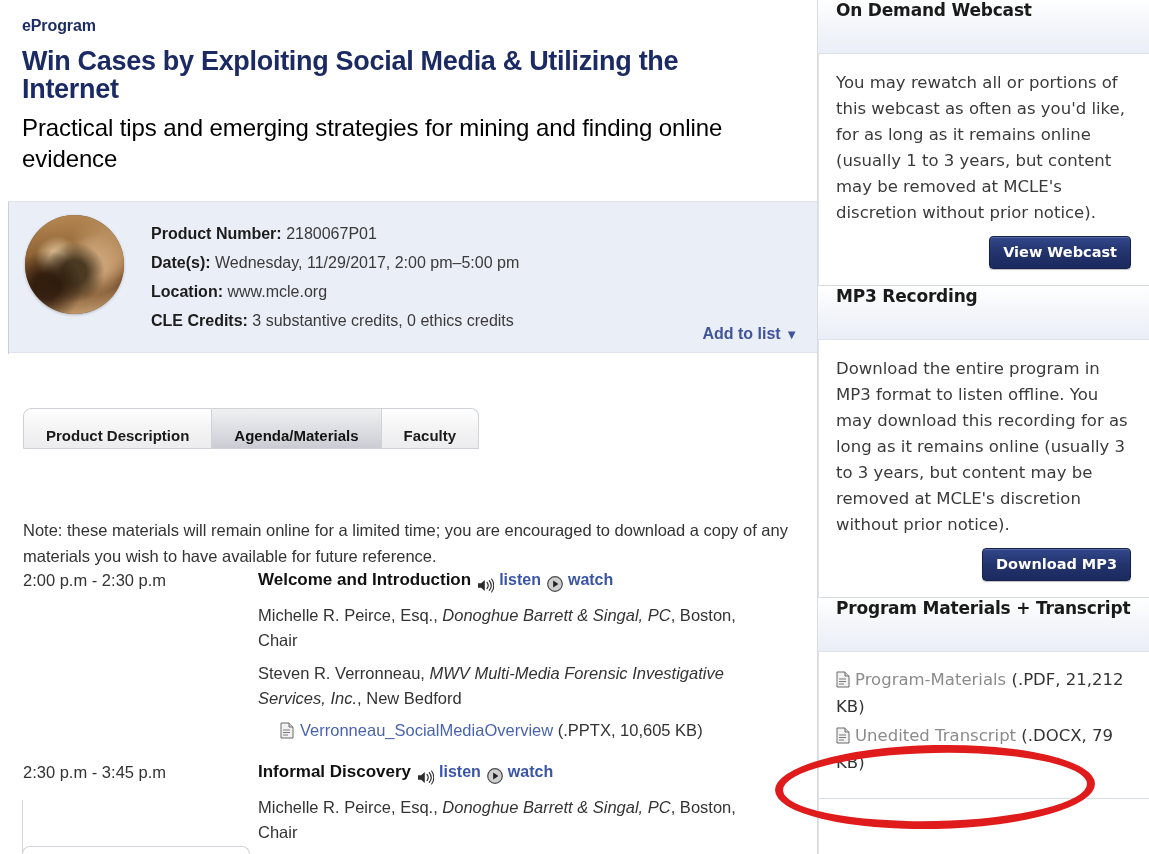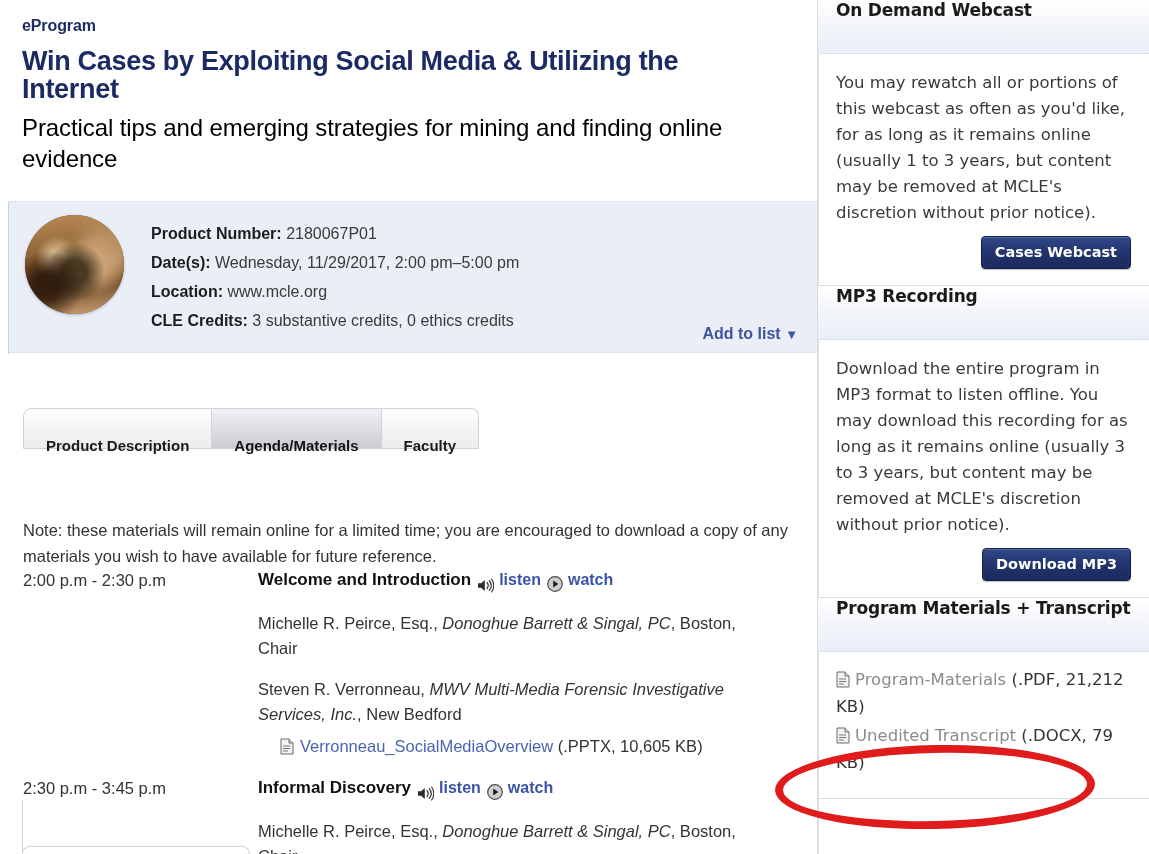--- a/index.html
+++ b/index.html
@@ -83,21 +83,21 @@
   }
   .addtolist .caret { font-size:13px; }
 
   
   .tabs {
     position:absolute; left:23px; top:408px;
     display:flex; align-items:flex-end;
   }
   .tab {
     height:41px; line-height:41px;
-    padding:16px 22px;
+    padding:6px 22px;
     font-size:15px; font-weight:bold; color:#1b1b1b;
     background:linear-gradient(#ffffff 0%, #f3f3f4 55%, #ececee 100%);
     border:1px solid #cfd2d6;
     border-bottom:1px solid #cfd2d6;
     text-align:center; cursor:pointer;
     position:relative;
   }
   .tab:not(:first-child){ border-left:none; }
   .tab.first { border-top-left-radius:8px; }
   .tab.last  { border-top-right-radius:8px; }
@@ -130,21 +130,21 @@
     flex-wrap:wrap;
   }
   .media-link {
     font-size:16px; font-weight:bold; color:#3a55a8; cursor:pointer;
     display:inline-flex; align-items:center; gap:5px;justify-content:space-between;
   }
   .media-link .lnk-txt{ text-decoration:none; }
   .speaker-ico { display:inline-block; width:17px; height:15px; position:relative; }
   .play-ico { display:inline-block; width:16px; height:16px; }
   .ag-person {
-    font-size:16.5px; line-height:25px; color:#333; margin-top:16px;
+    font-size:16.5px; line-height:25px; color:#333; margin-top:8px;
     max-width:520px;
   }
   .ag-person i { font-style:italic; }
   .ag-file {
     font-size:16.5px; line-height:25px; margin-top:7px; padding-left:22px;
     display:flex; align-items:flex-start; gap:6px;
   }
   .ag-file a { color:#4a63b0; text-decoration:none; cursor:pointer; }
   .ag-file .size { color:#333; }
   .doc-ico { display:inline-block; width:14px; height:17px; flex:0 0 14px; margin-top:3px; }
@@ -360,21 +360,21 @@
   <div class="sidebar">
     <div class="left-edge-rule"></div>
 
     <div class="panel">
       <div class="panel-head">
         <span class="panel-title">On Demand Webcast</span>
       </div>
       <div class="panel-body">
         <div class="panel-text">You may rewatch all or portions of this webcast as often as you'd like, for as long as it remains online (usually 1 to 3 years, but content may be removed at MCLE's discretion without prior notice).</div>
         <div class="btn-row">
-          <span class="btn">Cases Webcast</span>
+          <span class="btn">View Webcast</span>
         </div>
       </div>
     </div>
 
     <div class="panel">
       <div class="panel-head">
         <span class="panel-title">MP3 Recording</span>
       </div>
       <div class="panel-body">
         <div class="panel-text">Download the entire program in MP3 format to listen offline. You may download this recording for as long as it remains online (usually 3 to 3 years, but content may be removed at MCLE's discretion without prior notice).</div>

